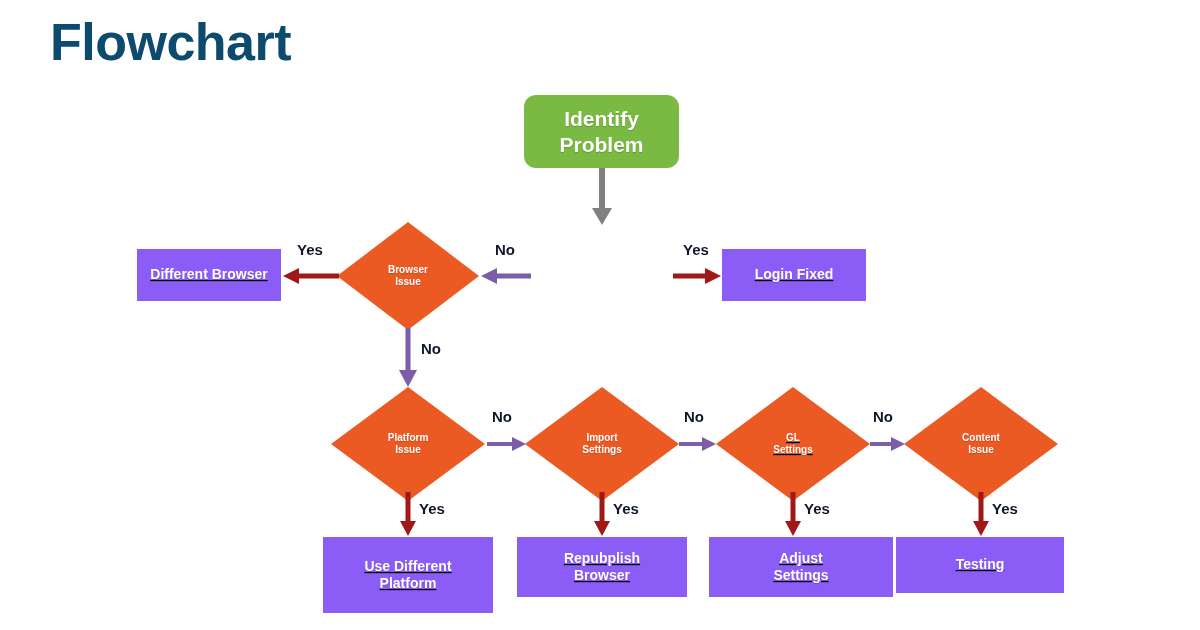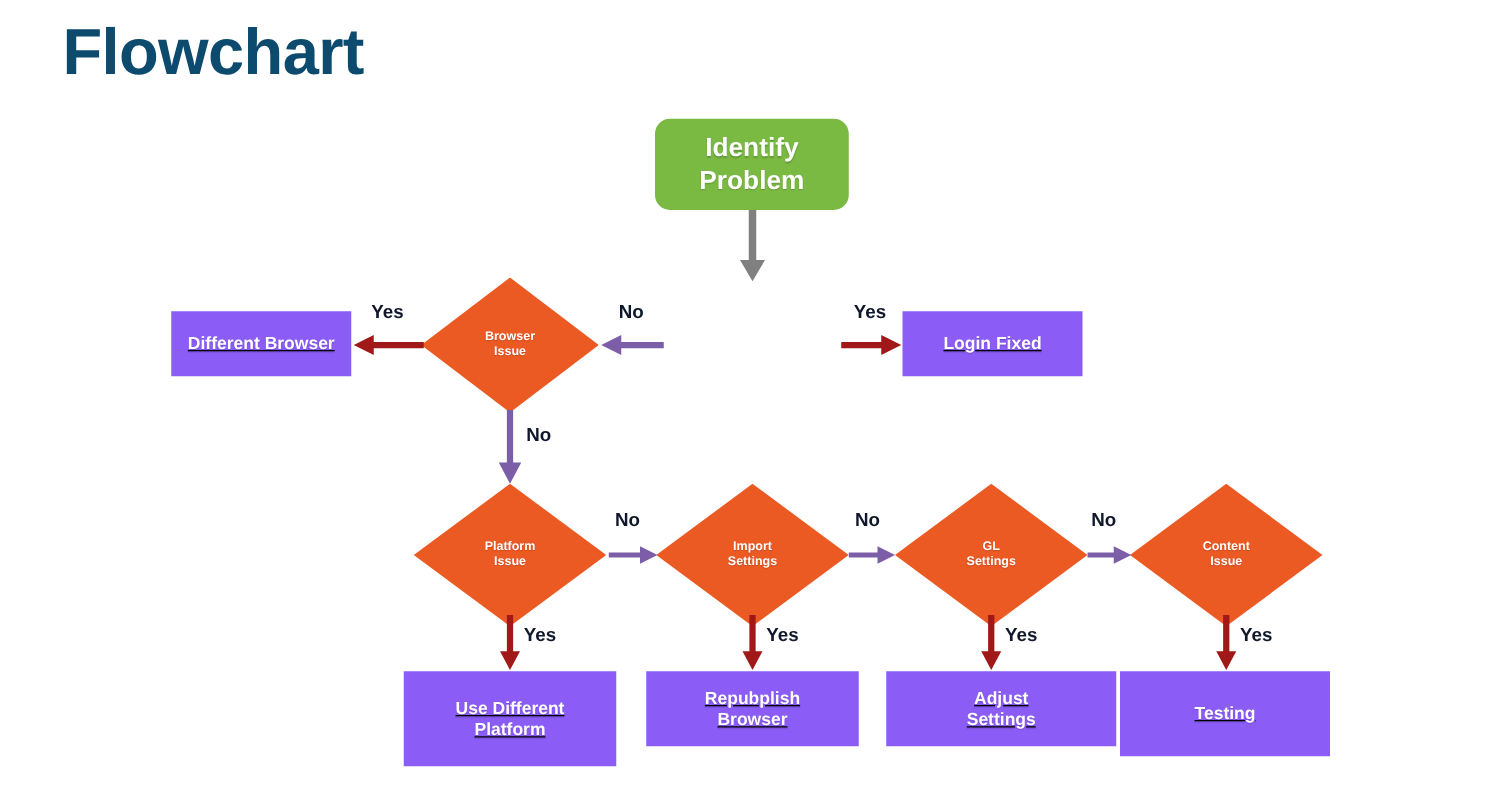--- a/index.html
+++ b/index.html
@@ -173,21 +173,21 @@
     <span class="node-label">Platform
 Issue</span>
   </div>
 
   <div class="node-decision" style="left:525px; top:387px; width:154px; height:114px;">
     <div class="diamond-shape"></div>
     <span class="node-label">Import
 Settings</span>
   </div>
 
-  <div class="node-decision" style="left:716px; top:387px; width:154px; height:114px;">
+  <div class="node-decision" style="left:716px; top:387px; width:154px; height:114px;text-decoration:underline;">
     <div class="diamond-shape"></div>
     <span class="node-label">GL
 Settings</span>
   </div>
 
   <div class="node-decision" style="left:904px; top:387px; width:154px; height:114px;">
     <div class="diamond-shape"></div>
     <span class="node-label">Content
 Issue</span>
   </div>
@@ -224,21 +224,21 @@
   <div class="node-process" style="left:517px; top:537px; width:170px; height:60px;">
     <span class="node-label">Repubplish
 Browser</span>
   </div>
 
   <div class="node-process" style="left:709px; top:537px; width:184px; height:60px;">
     <span class="node-label">Adjust
 Settings</span>
   </div>
 
-  <div class="node-process" style="left:896px; top:537px; width:168px; height:68px;">
+  <div class="node-process" style="left:896px; top:537px; width:168px; height:56px;">
     <span class="node-label">Testing</span>
   </div>
 
   <div class="connector" style="left:397px; top:492px; width:22px; height:45px;">
     <svg width="22" height="45" viewBox="0 0 22 45">
       <line x1="11" y1="0" x2="11" y2="32" stroke="#A01818" stroke-width="5"></line>
       <polygon points="11,44 3,29 19,29" fill="#A01818"></polygon>
     </svg>
   </div>
   <div class="edge-label" style="left:419px; top:500px;">Yes</div>

